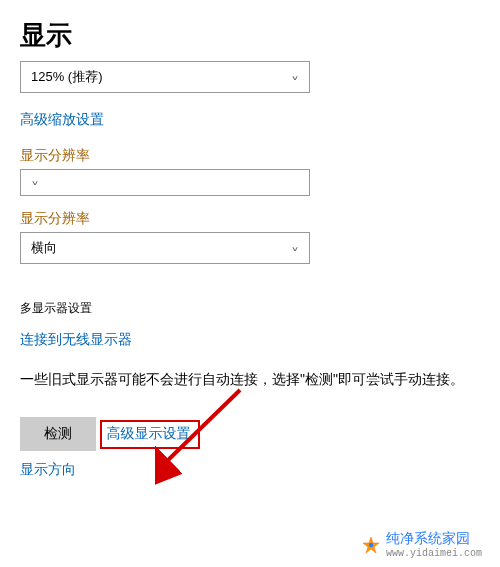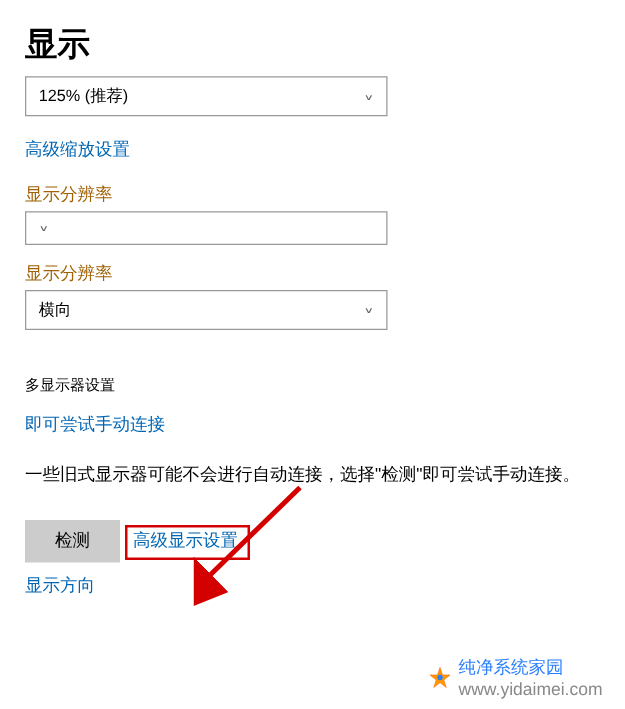--- a/index.html
+++ b/index.html
@@ -104,22 +104,23 @@
       width: 18px;
       height: 18px;
       position: relative;
     }
     .footer-logo-icon svg { display:block; }
     .footer-text {
       font-size: 14px;
       color: #2a7fff;
     }
     .footer-url {
-      font-size: 14px;
+      font-size: 10px;
       color: #888;
+      font-family: Liberation Mono, monospace;
     }
     .arrow-overlay {
       position: absolute;
       left: 155px;
       top: 385px;
       pointer-events: none;
     }
   </style>
 </head>
 <body>
@@ -141,21 +142,21 @@
 </div>
 
 <div class="field-label">显示分辨率</div>
 <div class="dropdown">
   <span class="dropdown-text">横向</span>
   <span class="chevron">∨</span>
 </div>
 
 <div class="section-title">多显示器设置</div>
 
-<span class="link">即可尝试手动连接</span>
+<span class="link">连接到无线显示器</span>
 
 <div class="body-text">一些旧式显示器可能不会进行自动连接，选择"检测"即可尝试手动连接。</div>
 
 <button class="btn">检测</button>
 
 <div class="highlighted-link">
   <span class="link">高级显示设置</span>
 </div>
 
 <div></div>

